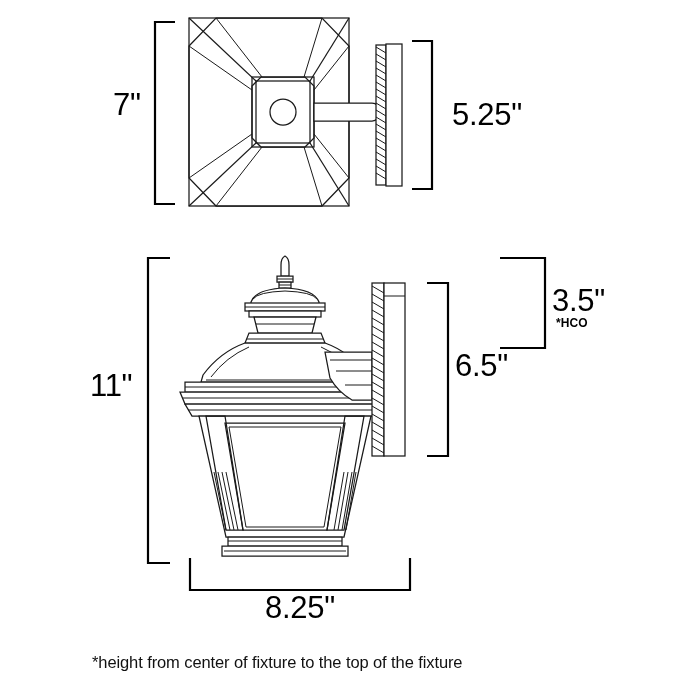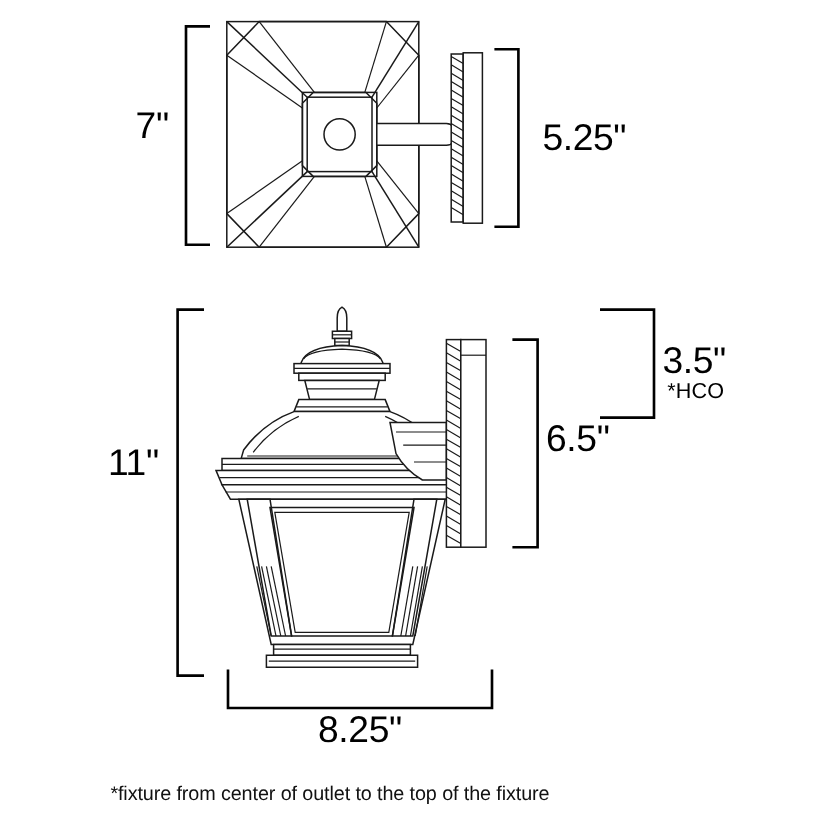--- a/index.html
+++ b/index.html
@@ -34,22 +34,22 @@
     color: #000000;
     white-space: nowrap;
     line-height: 1;
     letter-spacing: -0.3px;
   }
   .dim-major {
     font-size: 31px;
     font-weight: 400;
   }
   .dim-note {
-    font-size: 18px;
-    font-weight: 400;
+    font-size: 12px;
+    font-weight: 700;
     letter-spacing: 0.1px;
   }
   .footnote {
     position: absolute;
     font-family: "Liberation Sans", sans-serif;
     font-size: 16.5px;
     color: #111111;
     white-space: nowrap;
     letter-spacing: -0.1px;
   }
@@ -252,15 +252,15 @@
   <div class="dim-label dim-major" id="label-height-side">11"</div>
 
   <div class="dim-label dim-major" id="label-hco">3.5"</div>
 
   <div class="dim-label dim-note" id="label-hco-note">*HCO</div>
 
   <div class="dim-label dim-major" id="label-ext-side">6.5"</div>
 
   <div class="dim-label dim-major" id="label-width-bottom">8.25"</div>
 
-  <div class="footnote" id="footnote-text">*fixture from center of outlet to the top of the fixture</div>
+  <div class="footnote" id="footnote-text">*height from center of fixture to the top of the fixture</div>
 
 </div>
 
 </body></html>

